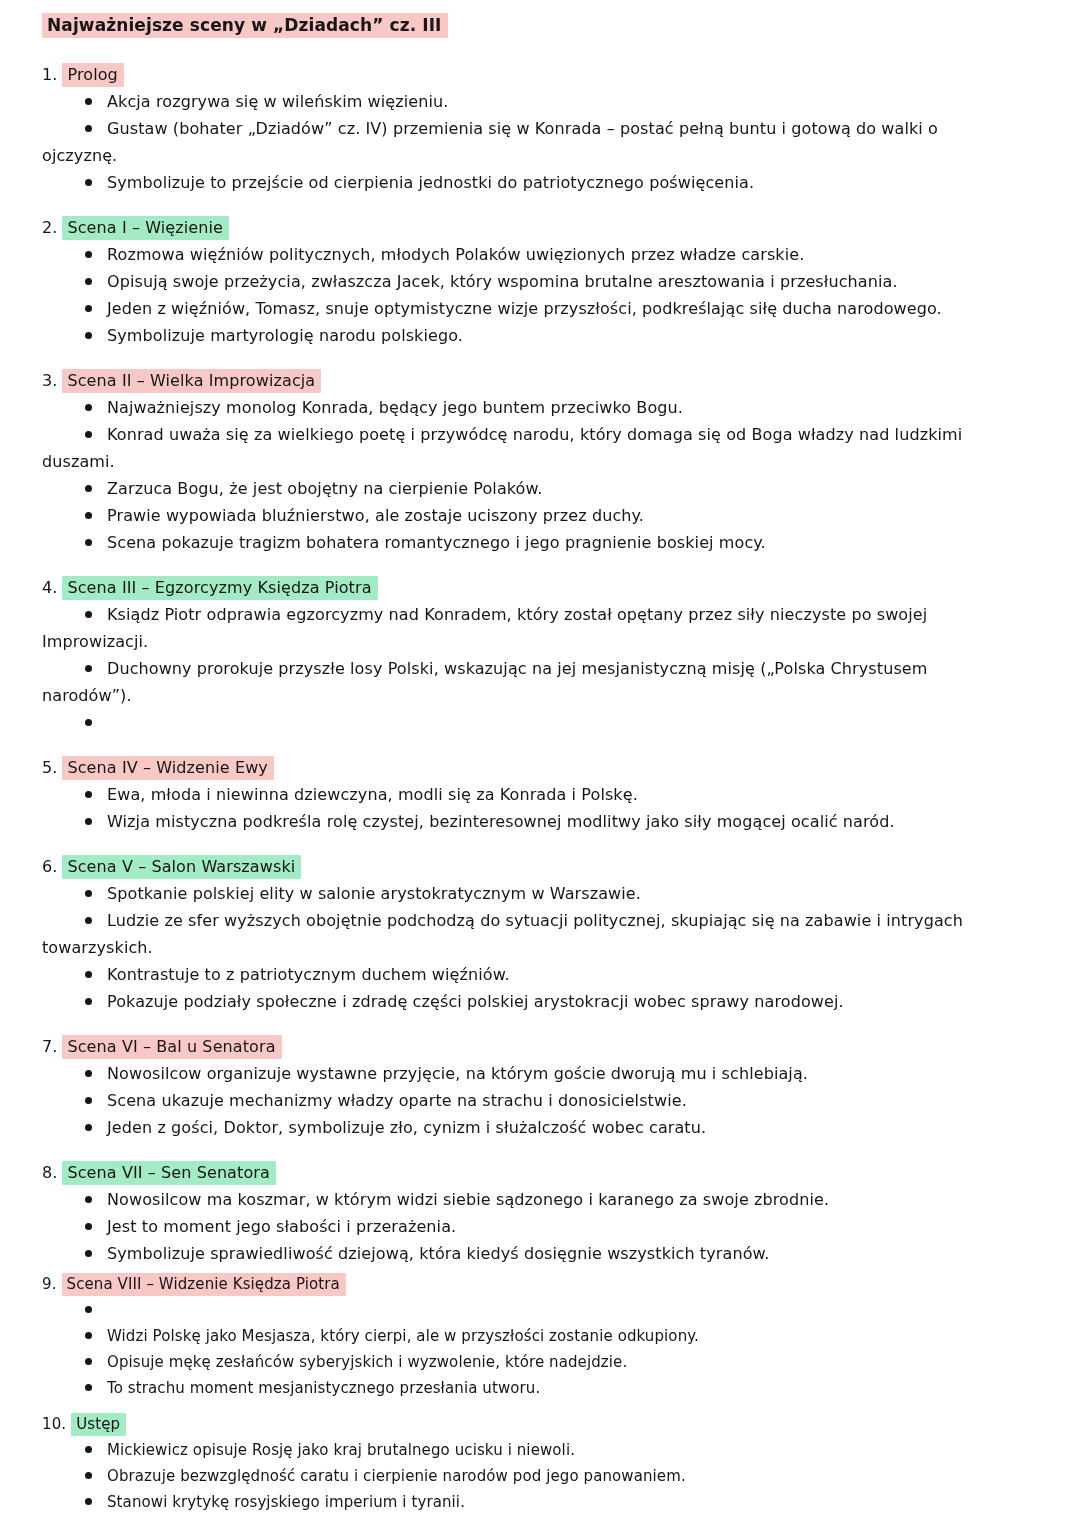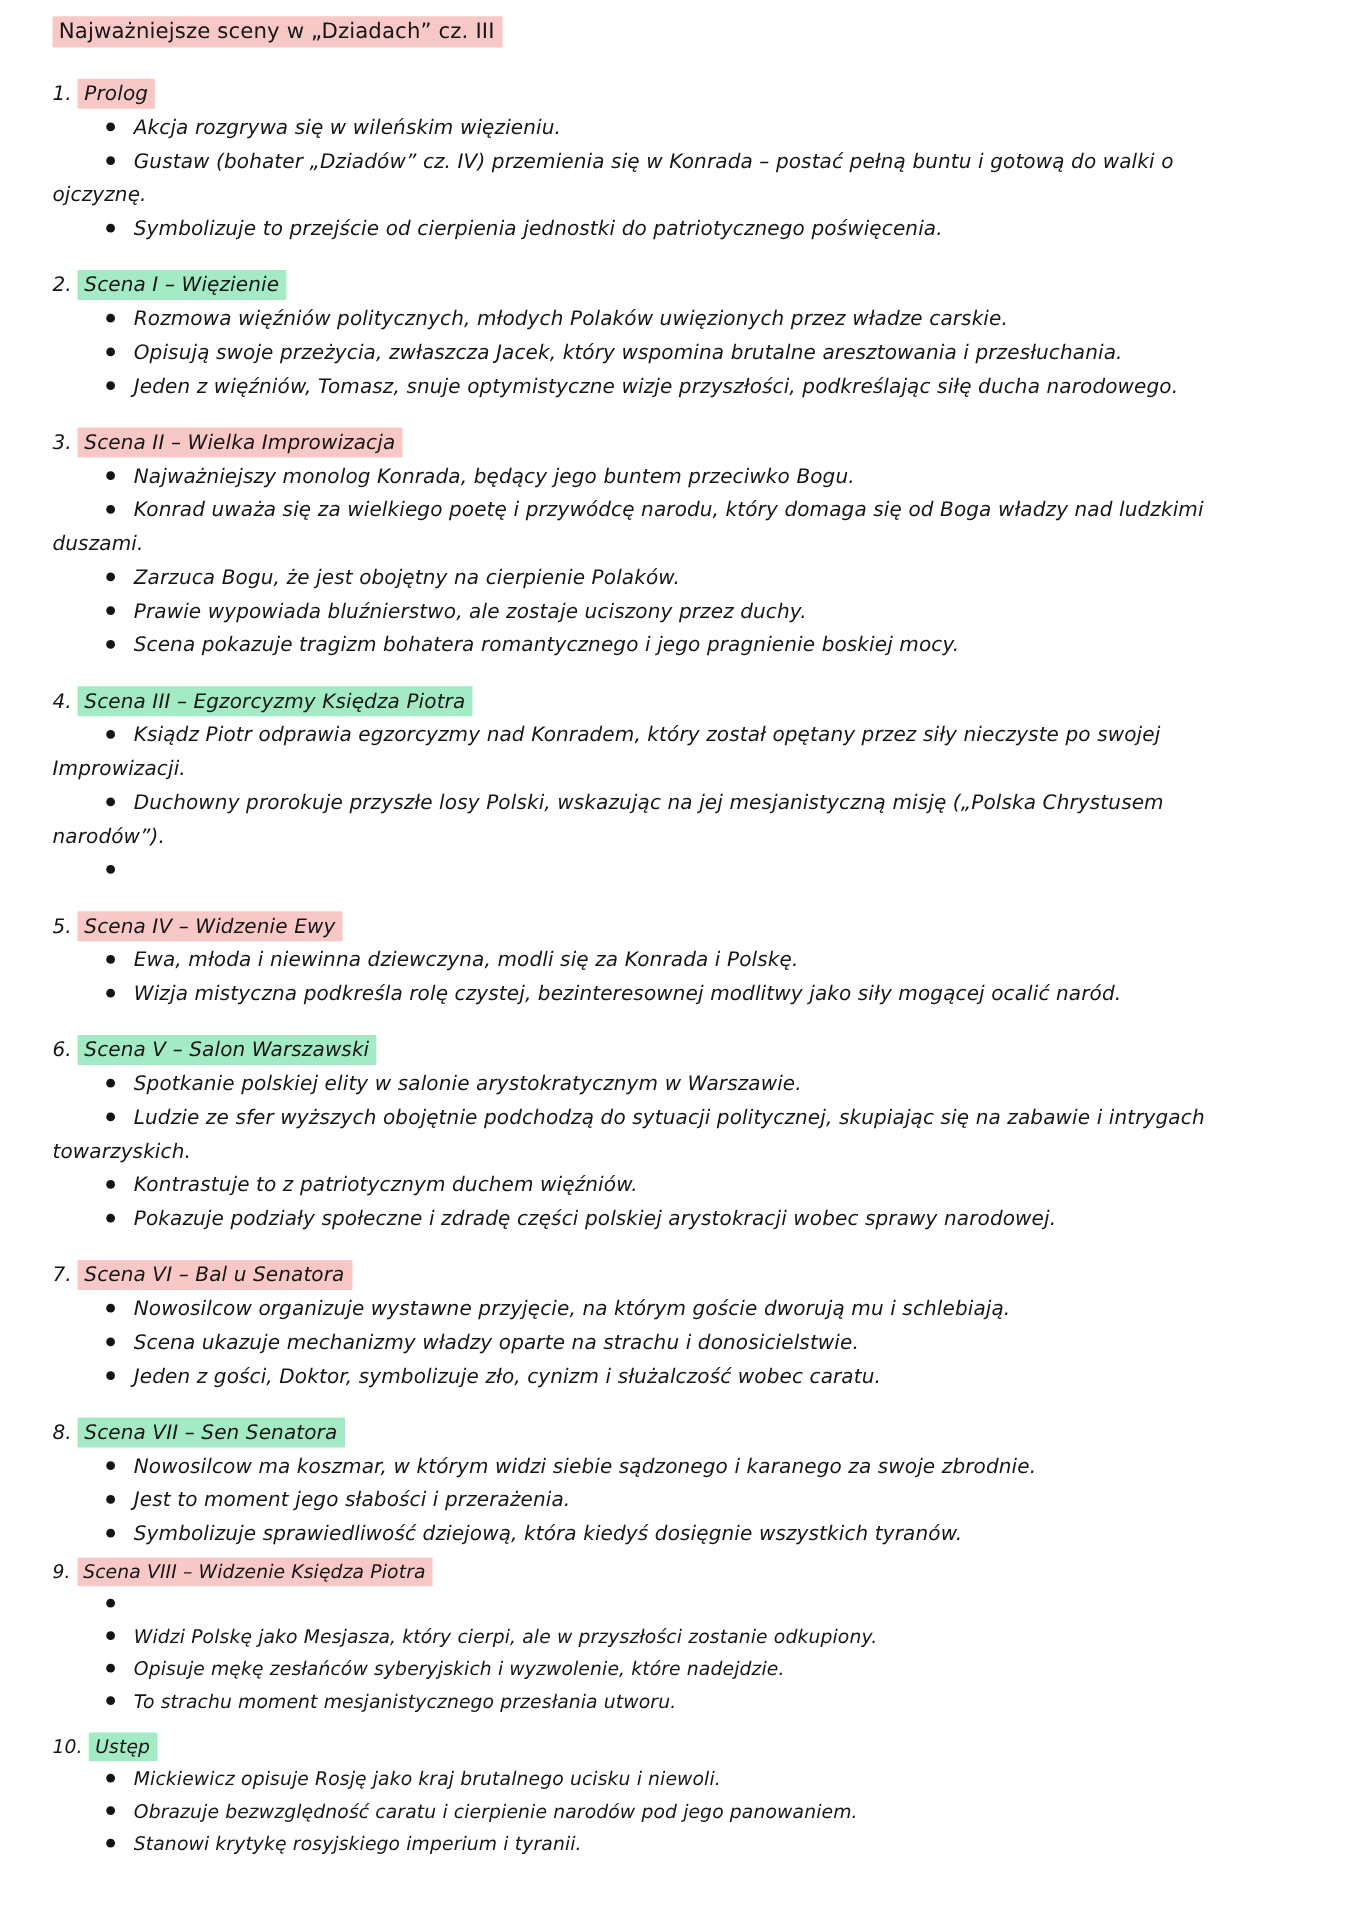--- a/index.html
+++ b/index.html
@@ -16,26 +16,26 @@
   }
   .hl {
     padding: 2px 6px 3px 5px;
     border-radius: 1px;
   }
   .hl.pink  { background: var(--pink,  #f8c8c6); }
   .hl.green { background: var(--green, #a3ebc4); text-align: right; }
 
   h1.title {
     font-size: 17px;
-    font-weight: normal;
+    font-weight: bold;
     line-height: 27px;
     margin: 0 0 22px 0;
   }
 
-  .section { margin-top: 18px; font-style: italic; }
+  .section { margin-top: 18px; }
   .section p { line-height: 27px; }
 
   .section .heading { white-space: nowrap; }
   .section .num { margin-right: 5px; }
 
   .section p.bullet {
     text-indent: 43px;
   }
   .btext { white-space: pre-wrap; }
 
@@ -75,20 +75,21 @@
 
   <div class="section">
     <p class="heading"><span class="num">2.</span><span class="hl green">Scena I – Więzienie</span></p>
 
   <p class="bullet"><span class="dot"></span><span class="btext">Rozmowa więźniów politycznych, młodych Polaków uwięzionych przez władze carskie.</span></p>
 
   <p class="bullet"><span class="dot"></span><span class="btext">Opisują swoje przeżycia, zwłaszcza Jacek, który wspomina brutalne aresztowania i przesłuchania.</span></p>
 
   <p class="bullet"><span class="dot"></span><span class="btext">Jeden z więźniów, Tomasz, snuje optymistyczne wizje przyszłości, podkreślając siłę ducha narodowego.</span></p>
 
+  <p class="bullet"><span class="dot"></span><span class="btext">Symbolizuje martyrologię narodu polskiego.</span></p>
 </div>
 
   <div class="section">
     <p class="heading"><span class="num">3.</span><span class="hl pink">Scena II – Wielka Improwizacja</span></p>
 
   <p class="bullet"><span class="dot"></span><span class="btext">Najważniejszy monolog Konrada, będący jego buntem przeciwko Bogu.</span></p>
 
   <p class="bullet"><span class="dot"></span><span class="btext">Konrad uważa się za wielkiego poetę i przywódcę narodu, który domaga się od Boga władzy nad ludzkimi
 duszami.</span></p>
 

